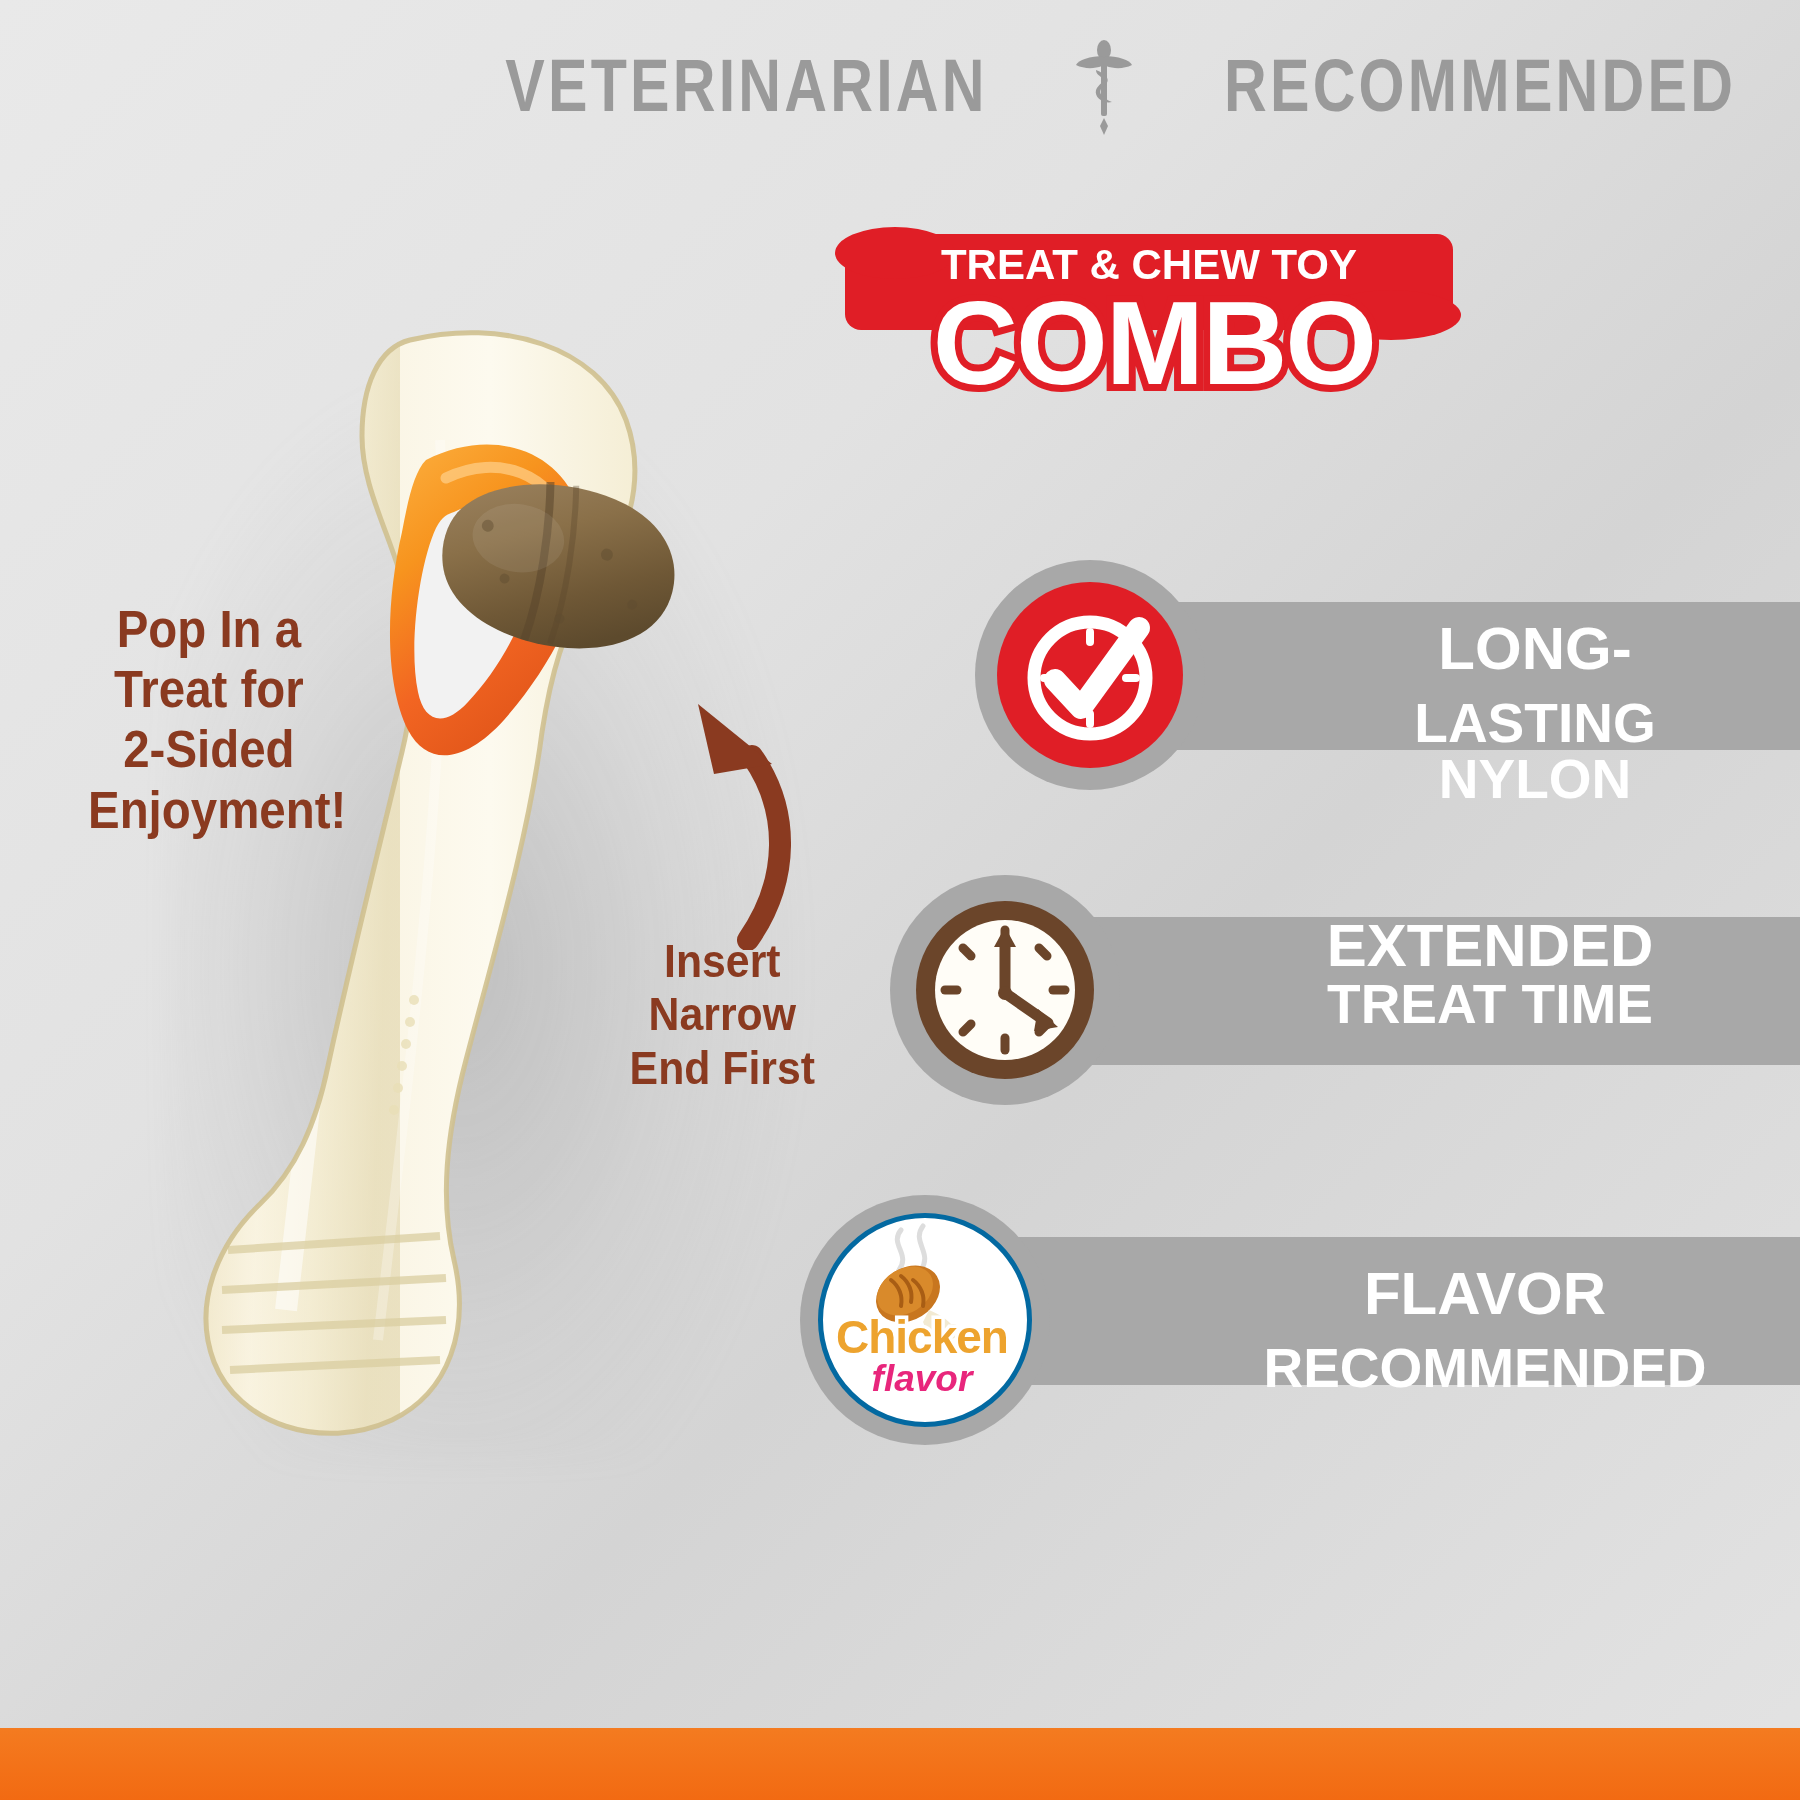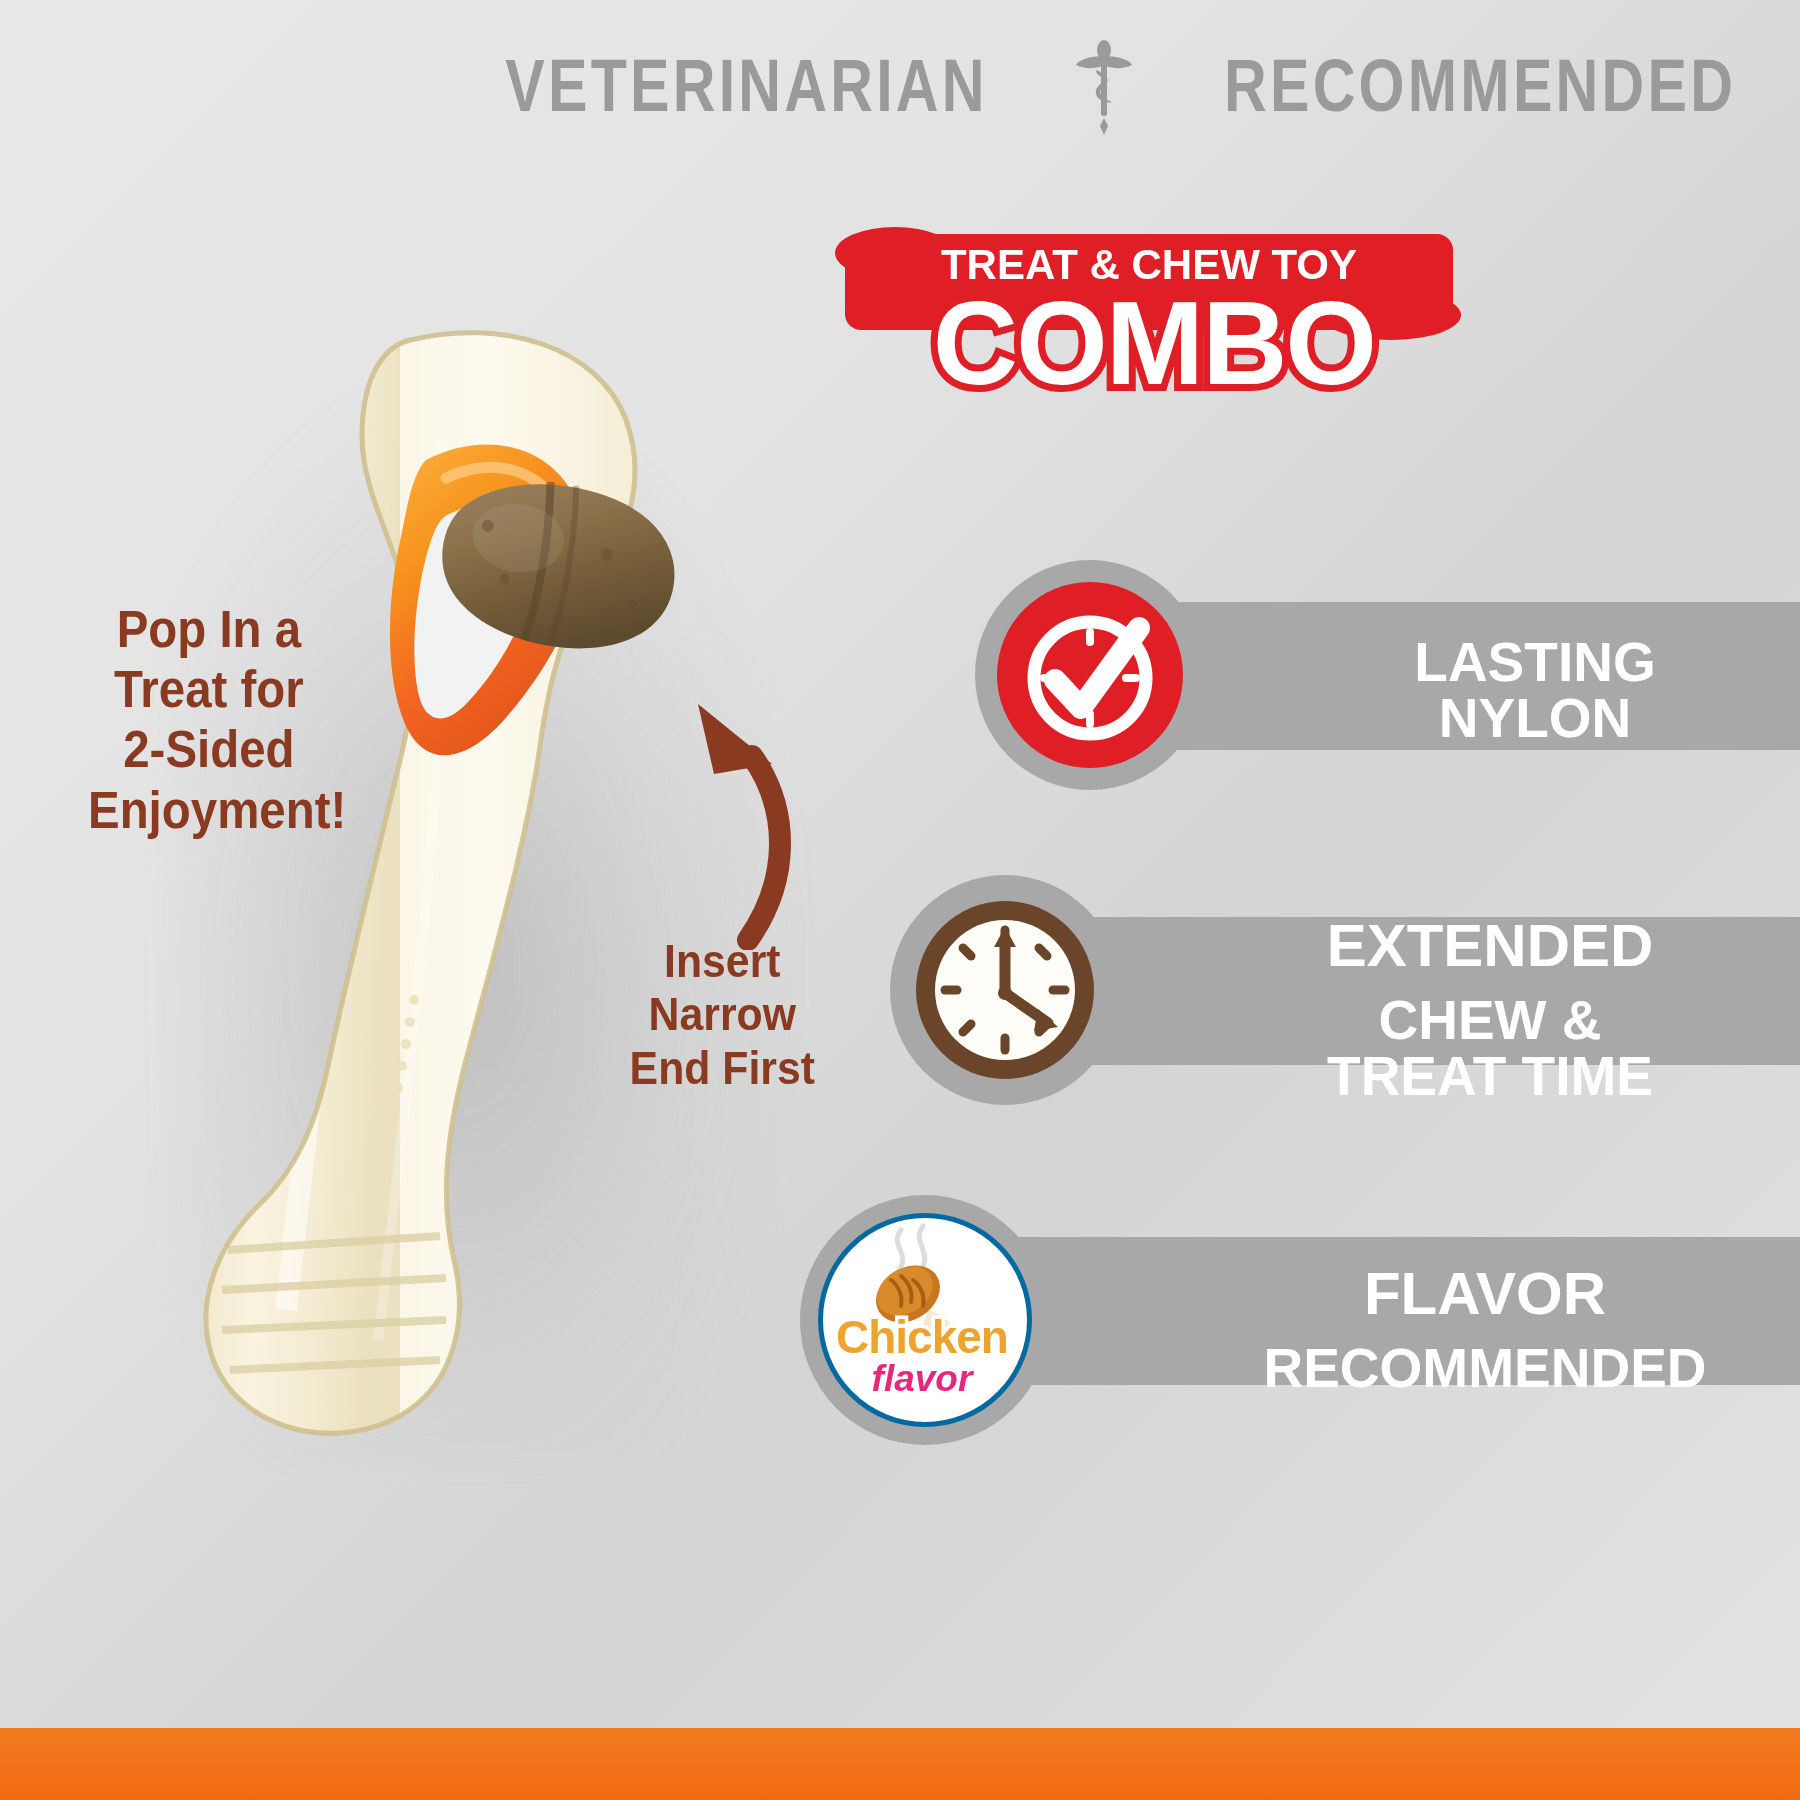--- a/index.html
+++ b/index.html
@@ -314,20 +314,21 @@
         <g stroke="#ffffff" stroke-width="8" stroke-linecap="round">
           <line x1="93" y1="50" x2="93" y2="60"></line>
           <line x1="93" y1="132" x2="93" y2="142"></line>
           <line x1="47" y1="96" x2="57" y2="96"></line>
           <line x1="129" y1="96" x2="139" y2="96"></line>
         </g>
         <path d="M58 98 L84 126 L142 46" stroke="#ffffff" stroke-width="22" fill="none" stroke-linecap="round" stroke-linejoin="round"></path>
       </svg>
     </div>
     <div class="ftext">
+      <span class="l1">LONG-</span>
       <span class="l2">LASTING</span>
       <span class="l3">NYLON</span>
     </div>
   </div>
 
   <div class="feat" id="feat2">
     <div class="band"></div>
     <div class="iconwrap">
       <svg class="iconinner" viewBox="0 0 186 186">
         <circle cx="93" cy="93" r="89" fill="#6b452a"></circle>
@@ -344,21 +345,20 @@
         </g>
         <path d="M93 96 L93 42" stroke="#6b452a" stroke-width="11" stroke-linecap="round"></path>
         <path d="M82 50 L93 30 L104 50 Z" fill="#6b452a"></path>
         <path d="M93 96 L136 126" stroke="#6b452a" stroke-width="11" stroke-linecap="round"></path>
         <path d="M126 112 L146 130 L122 134 Z" fill="#6b452a"></path>
         <circle cx="93" cy="96" r="7" fill="#6b452a"></circle>
       </svg>
     </div>
     <div class="ftext">
       <span class="l1">EXTENDED</span>
-      <span class="l2">CHEW &amp;</span>
       <span class="l3">TREAT TIME</span>
     </div>
   </div>
 
   <div class="feat" id="feat3">
     <div class="band"></div>
     <div class="iconwrap">
       <div class="chick">
         <svg viewBox="0 0 198 198" style="position:absolute;left:0;top:0;width:198px;height:198px;">
           <g stroke="#dcdcdc" stroke-width="5" fill="none" stroke-linecap="round" opacity="0.95">

